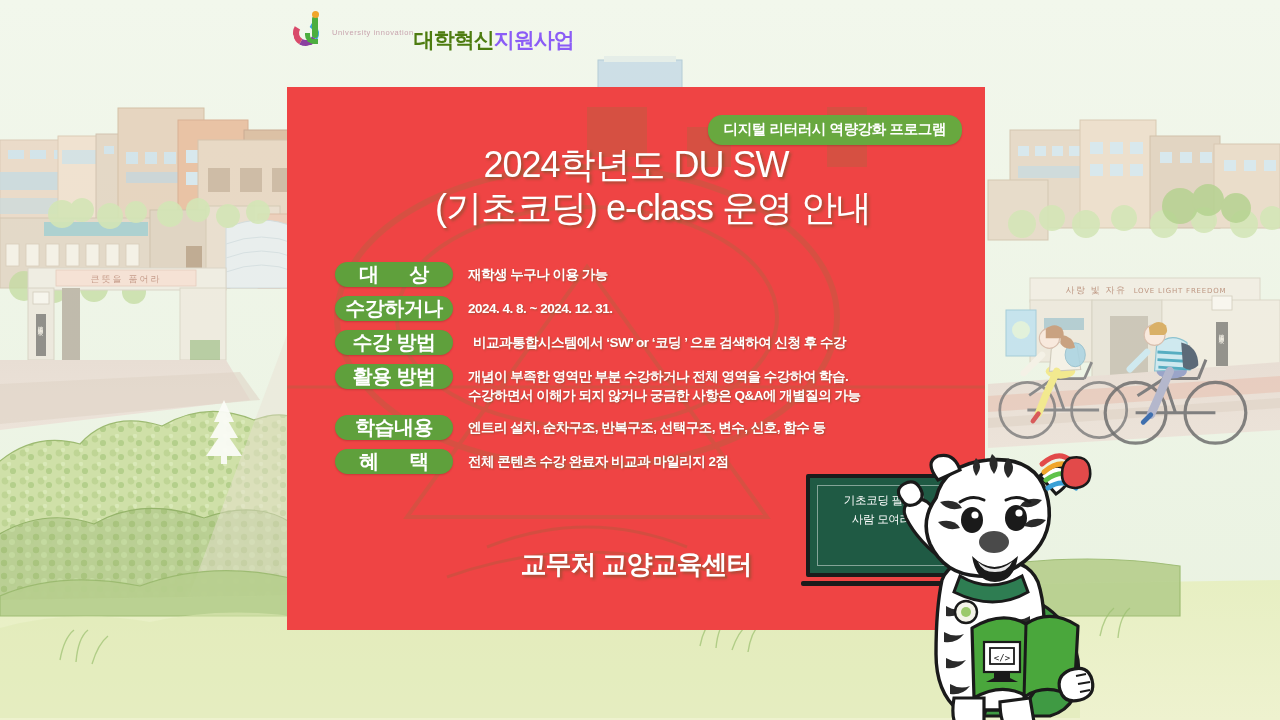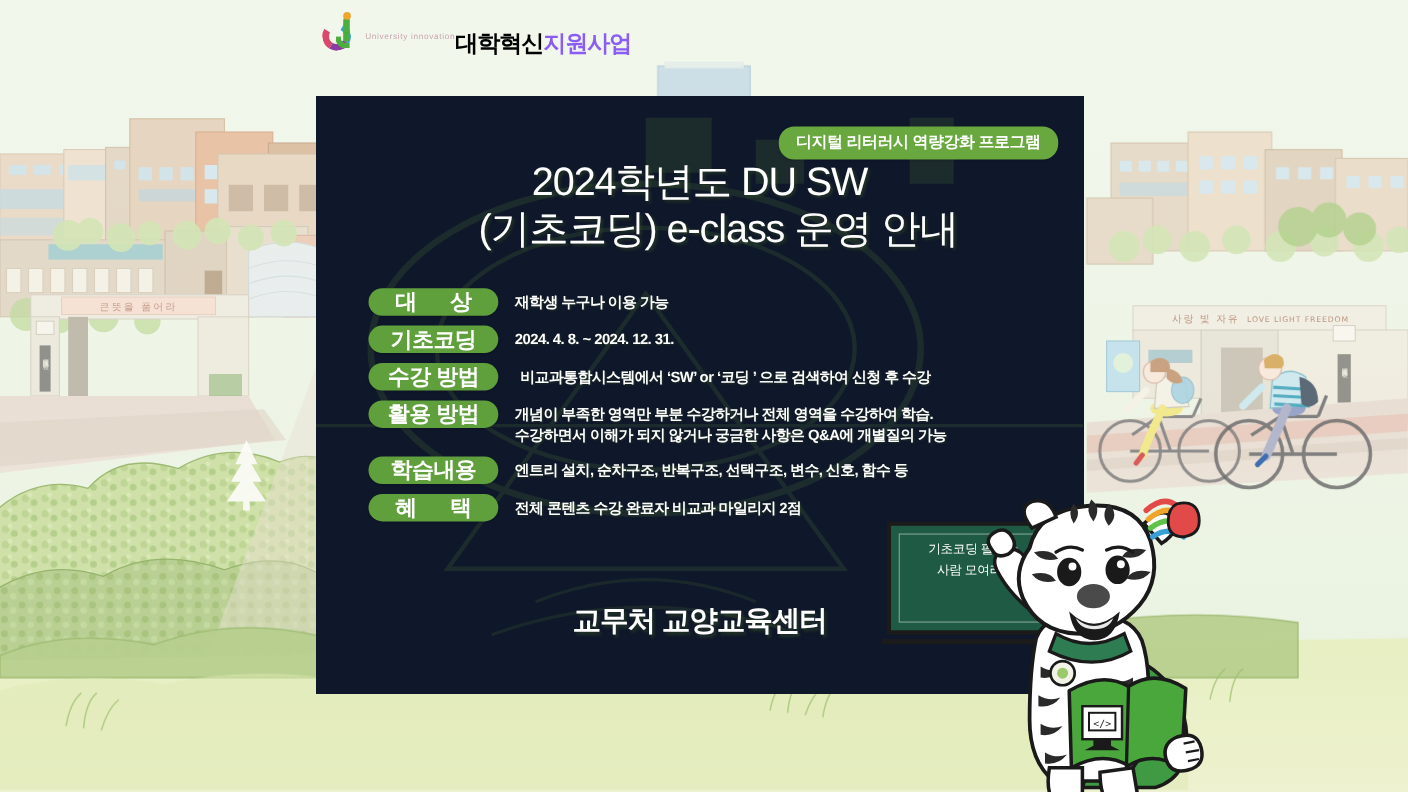--- a/index.html
+++ b/index.html
@@ -41,27 +41,27 @@
   .logo-mark .j-dot{
     position:absolute; left:19px; top:-3px; width:7px; height:7px;
     border-radius:50%; background:#f0a52a;
   }
   .logo-text{ display:flex; line-height:1; }
   .logo-eng{
     font-size:7.5px; letter-spacing:.6px; color:#c8a4ae; margin-bottom:2px;
     font-family:"Liberation Sans", sans-serif;
   }
   .logo-kor{ font-size:21px; font-weight:bold; letter-spacing:-1px; }
-  .logo-kor .k1{ color:#000000; }
+  .logo-kor .k1{ color:#4d7c0f; }
   .logo-kor .k2{ color:#8b5cf6; }
 
   
   #panel{
     position:absolute; left:287px; top:87px; width:698px; height:543px;
-    background:#0f172a; z-index:20; overflow:hidden;
+    background:#ef4444; z-index:20; overflow:hidden;
   }
   #panel .panel-ghost{ position:absolute; inset:0; opacity:.17; }
   #panel .panel-ghost svg{ display:block; width:698px; height:543px; }
   .panel-inner{ position:relative; z-index:2; width:100%; height:100%; }
 
   
   .badge{
     position:absolute; right:23px; top:28px;
     background:#68a83f;
     color:#ffffff; font-size:14.5px; font-weight:bold; letter-spacing:-.4px;
@@ -461,21 +461,21 @@
     </div>
 
     <div class="rows">
 
       <div class="row">
         <div class="pill">대      상</div>
         <div class="rowval">재학생 누구나 이용 가능</div>
       </div>
 
       <div class="row">
-        <div class="pill">기초코딩</div>
+        <div class="pill">수강하거나</div>
         <div class="rowval">2024. 4. 8. ~ 2024. 12. 31.</div>
       </div>
 
       <div class="row">
         <div class="pill">수강 방법</div>
         <div class="rowval indent">비교과통합시스템에서 ‘SW’ or ‘코딩 ’ 으로 검색하여 신청 후 수강</div>
       </div>
 
       <div class="row tall">
         <div class="pill">활용 방법</div>

